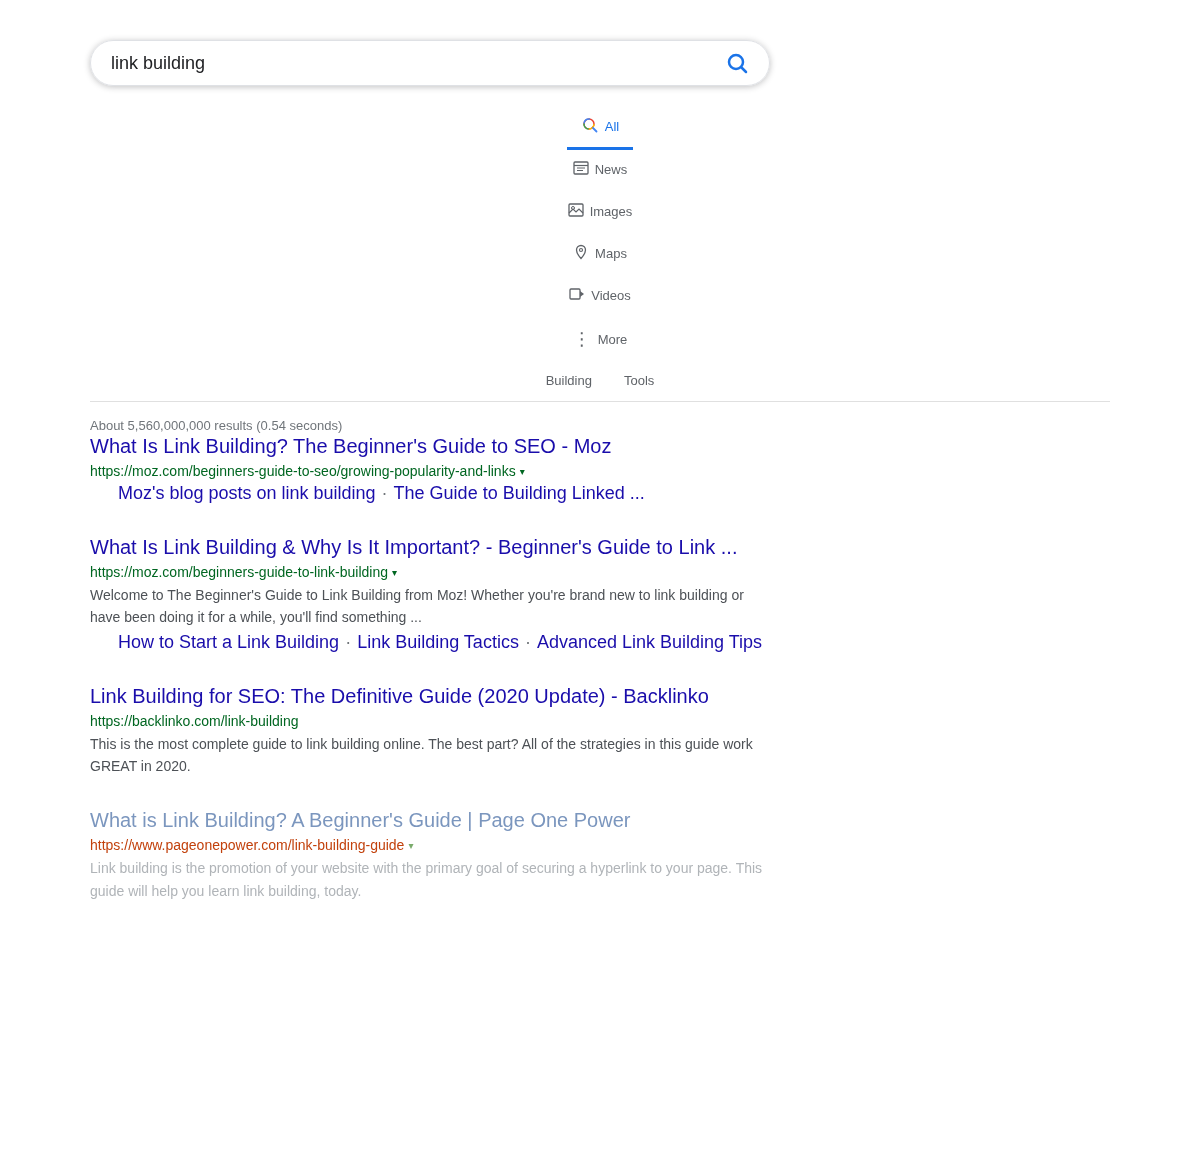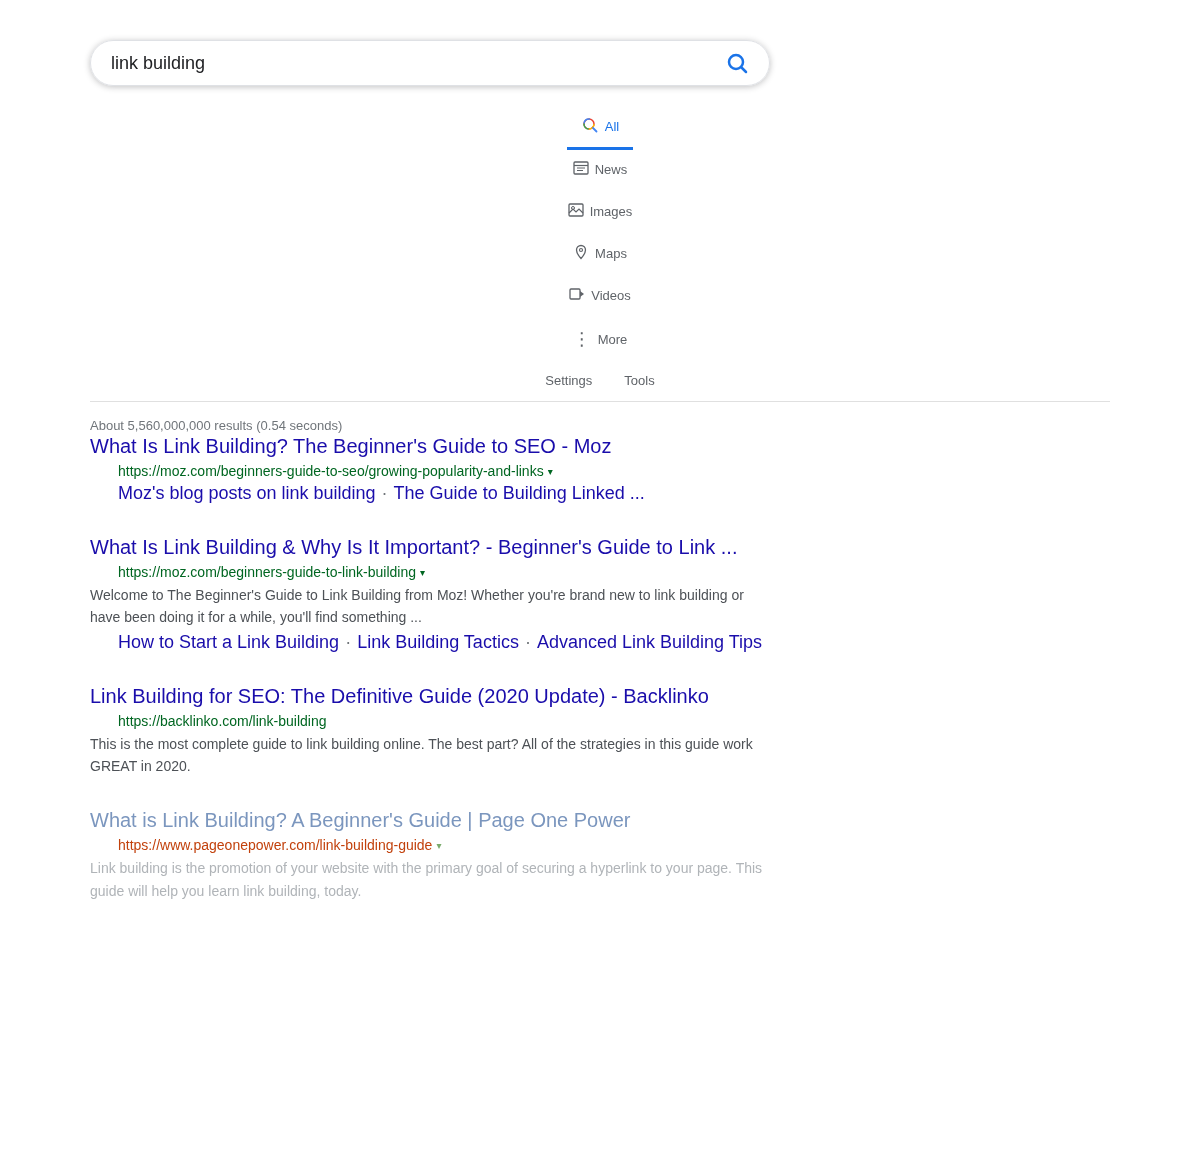--- a/index.html
+++ b/index.html
@@ -106,21 +106,20 @@
     .result-url-row {
       display: flex;
       align-items: center;
       gap: 4px;
       margin-bottom: 4px;
     }
     .result-url {
       font-size: 14px;
       color: #006621;
       text-decoration: none;
-      margin-left: 28px;
     }
     .result-url-arrow {
       color: #006621;
       font-size: 10px;
       cursor: pointer;
     }
     .result-snippet {
       font-size: 14px;
       color: #4d5156;
       line-height: 1.58;
@@ -231,21 +230,21 @@
 
     <a class="nav-tab">
       <span class="tab-icon" style="font-size:18px;letter-spacing:1px;">⋮</span>
       <span>More</span>
     </a>
 
     <div class="nav-spacer"></div>
 
     <div class="nav-right">
       <a class="nav-tab">
-        <span>Settings</span>
+        <span>Building</span>
       </a>
       <a class="nav-tab">
         <span>Tools</span>
       </a>
     </div>
   </nav>
 
   <div class="results-info">About 5,560,000,000 results (0.54 seconds)</div>
 
   <div class="result-item">

